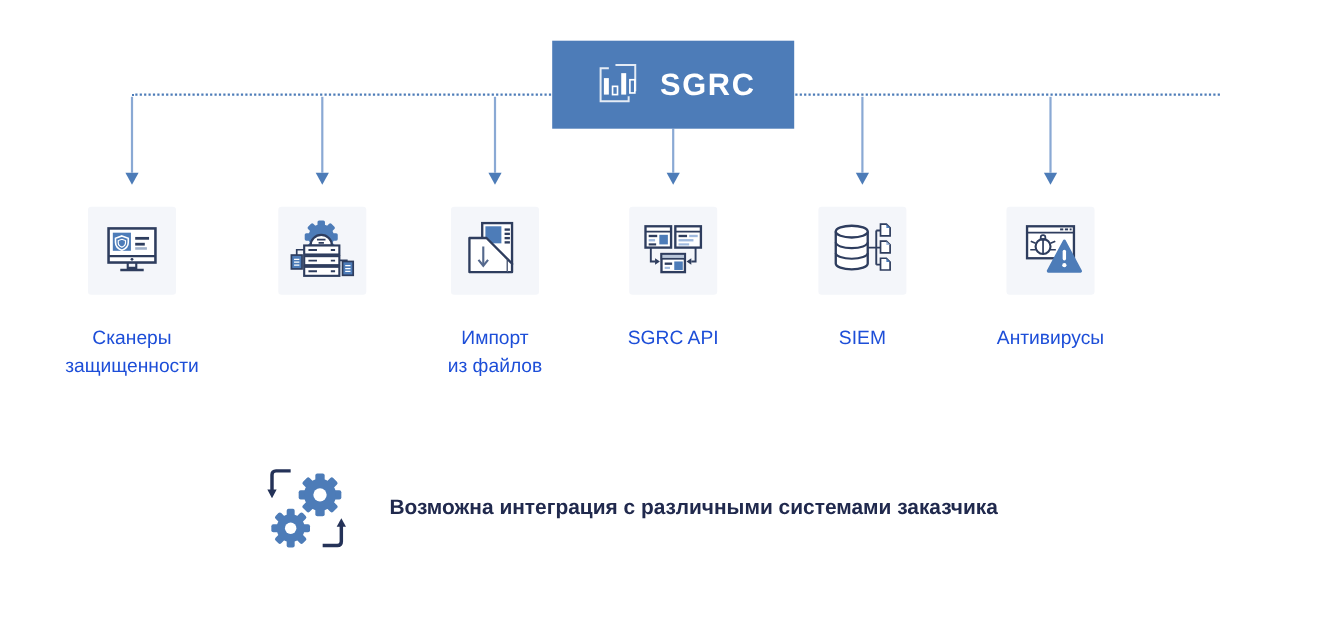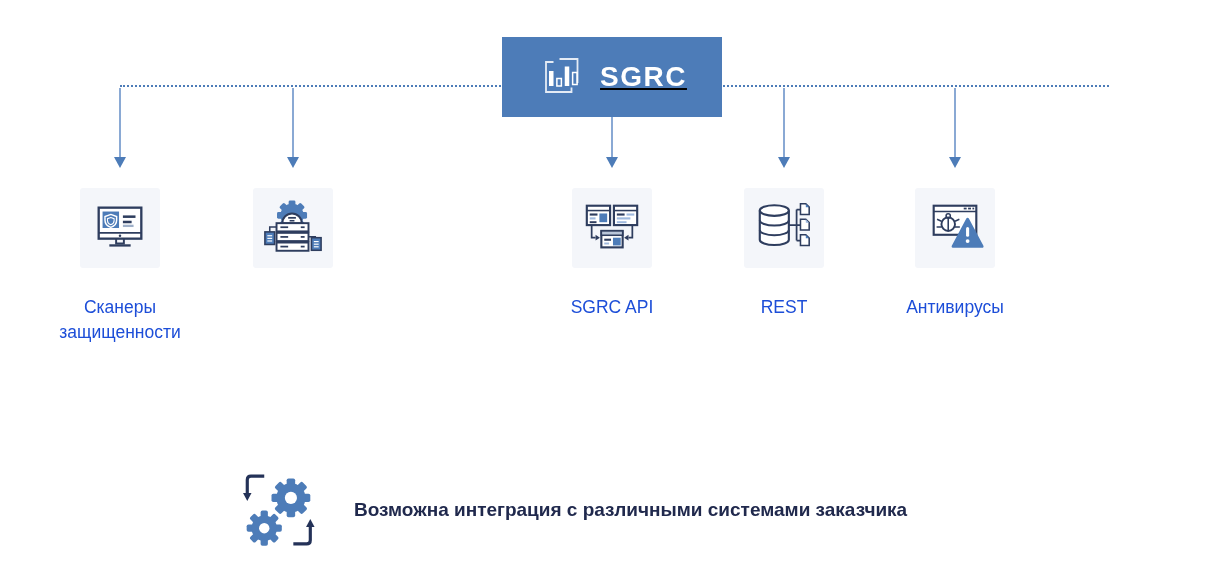--- a/index.html
+++ b/index.html
@@ -6,40 +6,40 @@
   body { background: #fff; font-family: "Liberation Sans", sans-serif; }
   .canvas { position: relative; width: 1209px; height: 567px; background: #fff; overflow: hidden; }
 
   
   .hline { position: absolute; left: 120px; top: 85px; width: 989px; height: 0;
            border-top: 2.5px dotted #4d7cb8; z-index: 1; }
 
   
   .sgrc-box { position: absolute; left: 502px; top: 37px; width: 220px; height: 80px;
               background: #4d7cb8; display: flex; align-items: center; justify-content: center;
-              gap: 15px; z-index: 2; text-decoration: underline; }
+              gap: 15px; z-index: 2; }
   .sgrc-box svg { width: 48px; height: 50px; display: block; }
   .sgrc-title { color: #fff; font-size: 28px; font-weight: 700; letter-spacing: 1.5px; }
 
   
   .col { position: absolute; top: 88px; width: 164px; margin-left: -82px;
          display: flex; flex-direction: column; align-items: center; z-index: 1; }
   .drop { display: flex; flex-direction: column; align-items: center; height: 80px; }
   .col.center .drop { height: 51px; margin-top: 29px; }
   .stem { width: 1.5px; flex: 1; background: #8aa9d4; }
   .head { width: 0; height: 0; border-left: 6px solid transparent;
           border-right: 6px solid transparent; border-top: 11px solid #4d7cb8; }
   .tile { margin-top: 20px; width: 80px; height: 80px; background: #f4f6fa; border-radius: 3px;
           display: flex; align-items: center; justify-content: center; }
   .tile svg { width: 62px; height: 62px; display: block; }
   .label { margin-top: 27px; font-size: 17.5px; line-height: 25px; color: #1d4ed8;
            text-align: center; white-space: pre-line; }
 
   
-  .footer { position: absolute; left: 240px; top: 467px; display: flex; align-items: center; gap: 34px; }
+  .footer { position: absolute; left: 240px; top: 419px; display: flex; align-items: center; gap: 34px; }
   .footer svg { width: 80px; height: 86px; display: block; }
   .footer-text { font-size: 19px; font-weight: 700; color: #20294d; }
 </style>
 </head>
 <body>
 
 <div class="canvas">
 
   <div class="hline"></div>
 
@@ -118,20 +118,42 @@
         <line x1="5.5" y1="42.7" x2="10.5" y2="42.7" stroke="#fff" stroke-width="1.2"></line>
         <line x1="5.5" y1="45.4" x2="10.5" y2="45.4" stroke="#fff" stroke-width="1.2"></line>
         <rect x="51" y="42" width="10" height="13" fill="#4d7cb8" stroke="#2e3d5e" stroke-width="1.6"></rect>
         <line x1="53.5" y1="46" x2="58.5" y2="46" stroke="#fff" stroke-width="1.2"></line>
         <line x1="53.5" y1="48.7" x2="58.5" y2="48.7" stroke="#fff" stroke-width="1.2"></line>
         <line x1="53.5" y1="51.4" x2="58.5" y2="51.4" stroke="#fff" stroke-width="1.2"></line>
       </svg>
     </div>
   </div>
 
+  <div class="col" style="left:450px">
+    <div class="drop">
+        <i class="stem"></i>
+        <i class="head"></i>
+      </div>
+    <div class="tile">
+      <svg viewBox="0 0 64 64">
+        <rect x="20" y="6" width="28" height="38" fill="#fff" stroke="#2e3d5e" stroke-width="2.2"></rect>
+        <rect x="23" y="9" width="15" height="16" fill="#4d7cb8"></rect>
+        <rect x="41" y="11" width="5" height="2.2" fill="#2e3d5e"></rect>
+        <rect x="41" y="15" width="5" height="2.2" fill="#2e3d5e"></rect>
+        <rect x="41" y="19" width="5" height="2.2" fill="#2e3d5e"></rect>
+        <rect x="41" y="23" width="5" height="2.2" fill="#2e3d5e"></rect>
+        <path d="M8 20 H24 L44 40 V52 H8 Z" fill="#fff" stroke="#2e3d5e" stroke-width="2.2" stroke-linejoin="round"></path>
+        <path d="M44 40 l4 4 v8 h-4" fill="#fff" stroke="#2e3d5e" stroke-width="2.2" stroke-linejoin="round"></path>
+        <line x1="21" y1="28" x2="21" y2="45" stroke="#54688c" stroke-width="2"></line>
+        <path d="M16.5 40.5 L21 46 L25.5 40.5" fill="none" stroke="#54688c" stroke-width="2"></path>
+      </svg>
+    </div>
+    <div class="label">Импорт
+из файлов</div>
+  </div>
 
   <div class="col center" style="left:612px">
     <div class="drop">
         <i class="stem"></i>
         <i class="head"></i>
       </div>
     <div class="tile">
       <svg viewBox="0 0 64 64">
         <rect x="6" y="9" width="24" height="20" fill="#fff" stroke="#2e3d5e" stroke-width="2.2"></rect>
         <line x1="6" y1="14" x2="30" y2="14" stroke="#2e3d5e" stroke-width="1.6"></line>
@@ -172,21 +194,21 @@
         <path d="M7 34 c0 3 6.7 5.5 15 5.5 s15 -2.5 15 -5.5" fill="none" stroke="#2e3d5e" stroke-width="2"></path>
         <path d="M37 29 H45 M45 13 V45 M45 13 H49 M45 29 H49 M45 45 H49" fill="none" stroke="#2e3d5e" stroke-width="1.8"></path>
         <path d="M49 7 h5.5 l3.5 3.5 V18 h-9 z" fill="#fff" stroke="#2e3d5e" stroke-width="1.6"></path>
         <path d="M54.5 7 l3.5 3.5 h-3.5 z" fill="#4d7cb8"></path>
         <path d="M49 23 h5.5 l3.5 3.5 V34 h-9 z" fill="#fff" stroke="#2e3d5e" stroke-width="1.6"></path>
         <path d="M54.5 23 l3.5 3.5 h-3.5 z" fill="#9fb9de"></path>
         <path d="M49 39 h5.5 l3.5 3.5 V50 h-9 z" fill="#fff" stroke="#2e3d5e" stroke-width="1.6"></path>
         <path d="M54.5 39 l3.5 3.5 h-3.5 z" fill="#4d7cb8"></path>
       </svg>
     </div>
-    <div class="label">REST</div>
+    <div class="label">SIEM</div>
   </div>
 
   <div class="col" style="left:955px">
     <div class="drop">
         <i class="stem"></i>
         <i class="head"></i>
       </div>
     <div class="tile">
       <svg viewBox="0 0 64 64">
         <rect x="10" y="9" width="44" height="30" fill="#fff" stroke="#2e3d5e" stroke-width="2.2"></rect>

